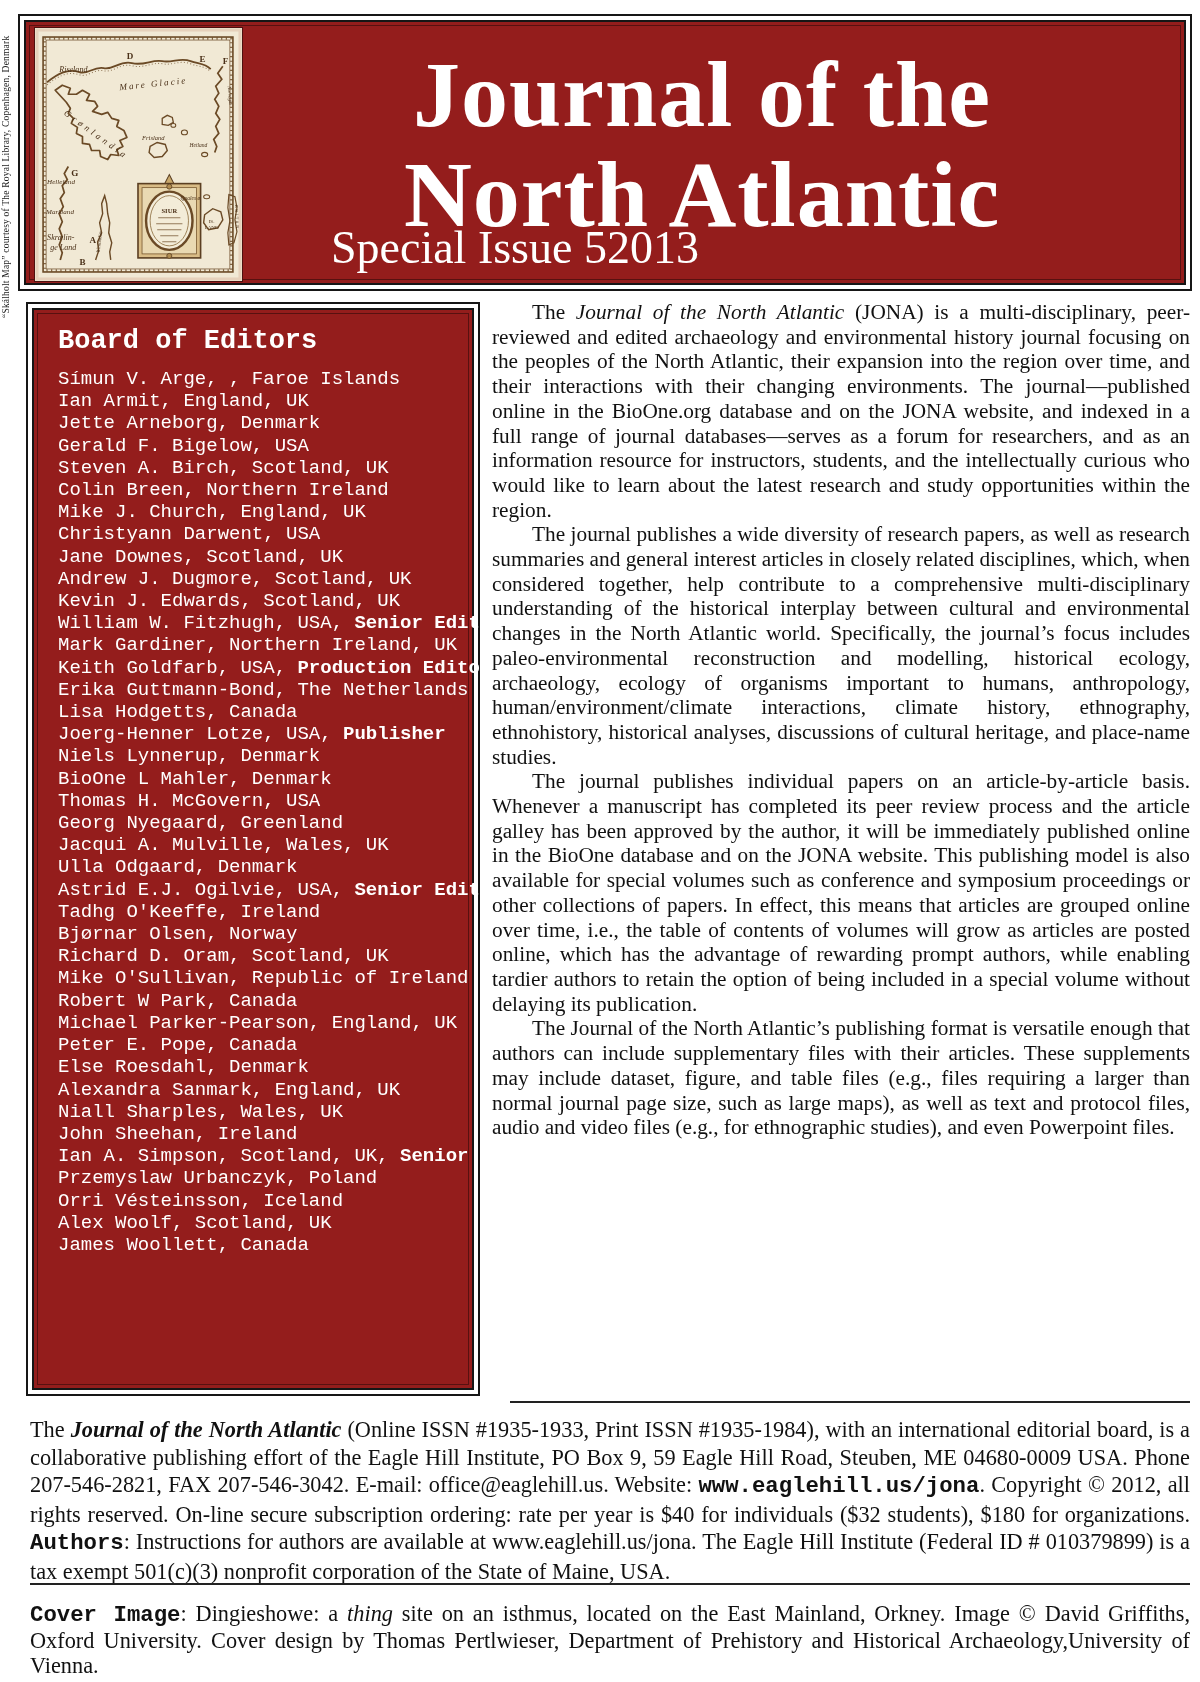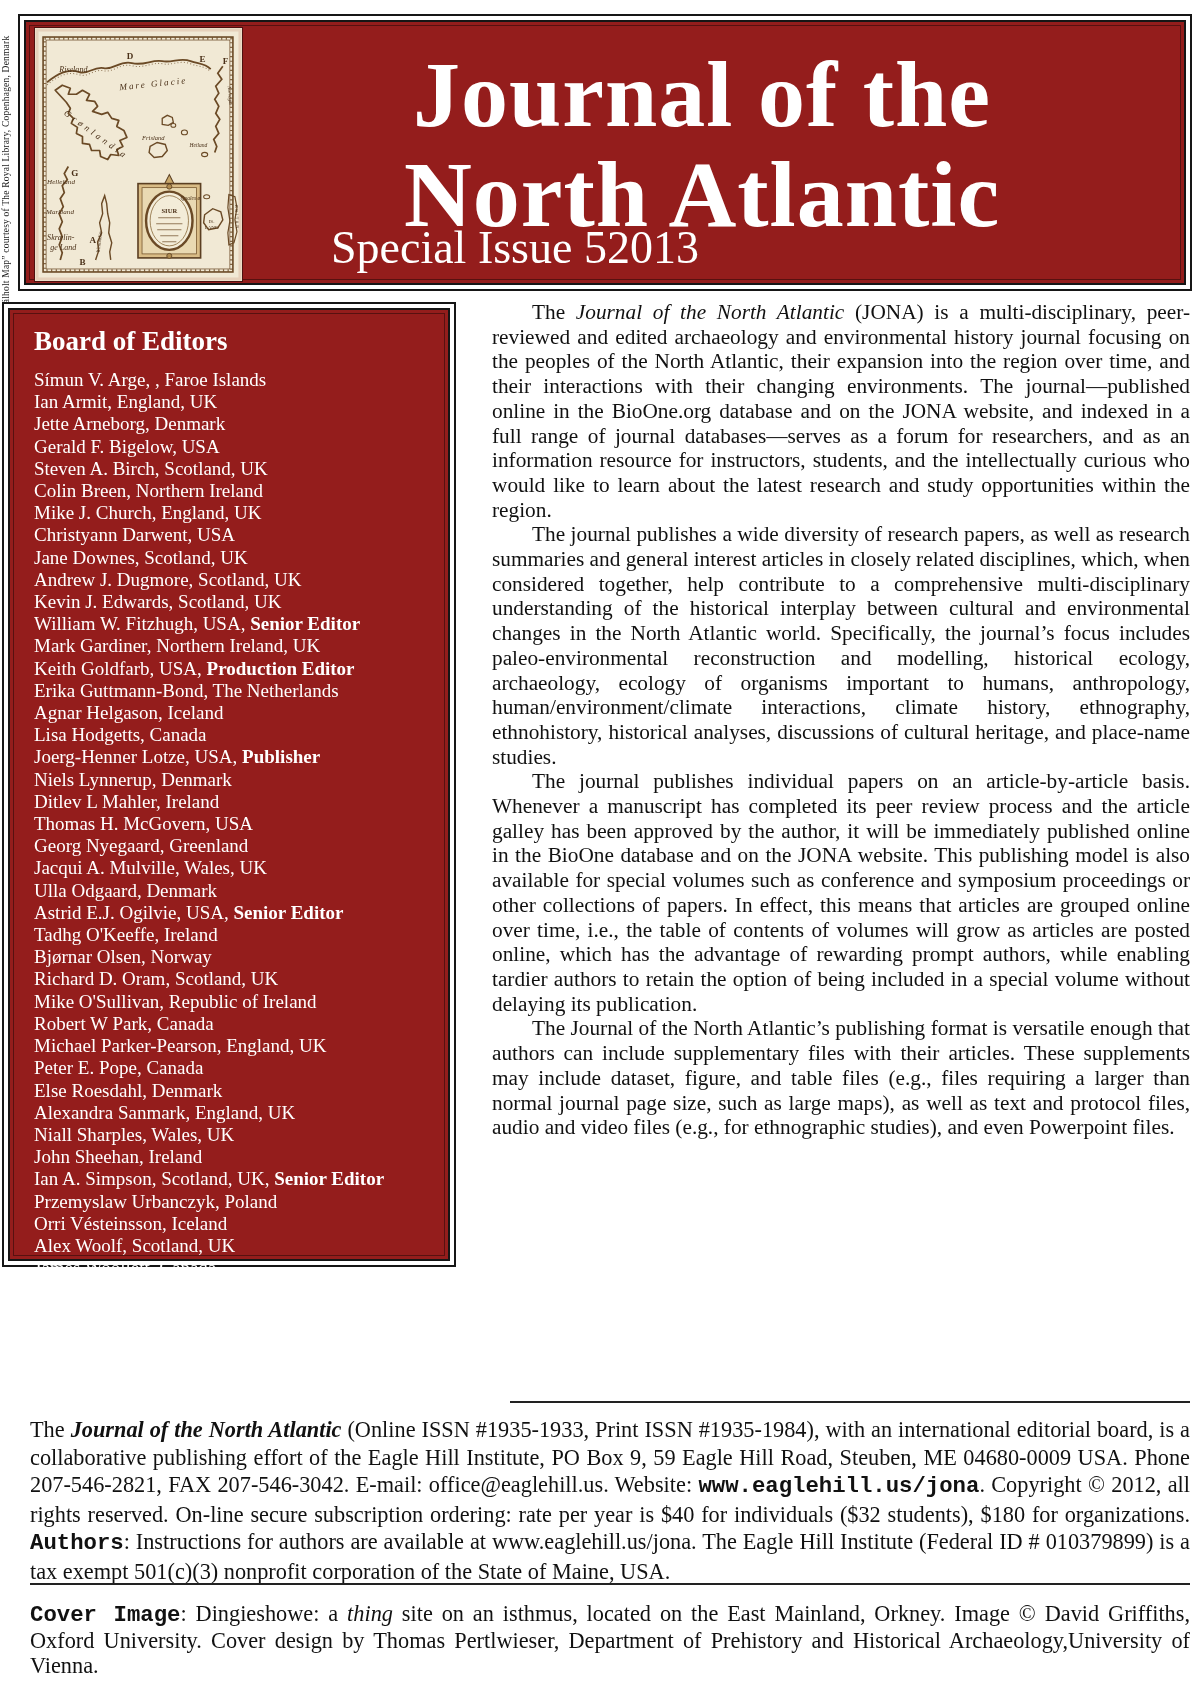--- a/index.html
+++ b/index.html
@@ -11,21 +11,21 @@
     writing-mode:vertical-rl;transform:rotate(180deg);
     font-size:9.5px;letter-spacing:.2px;color:#1c1c1c;white-space:nowrap;}
 
   
   .panel{position:absolute;background:#fff;border:2px solid #161616;padding:4px;box-sizing:border-box;}
   .panel-inner{position:relative;width:100%;height:100%;box-sizing:border-box;
     background:#941d1c;border:2px solid #161616;
     box-shadow:inset 0 0 0 3px #941d1c, inset 0 0 0 4px #581110;}
 
   .header-panel{left:18px;top:14px;width:1174px;height:277px;}
-  .editors-panel{left:2px;top:302px;width:454px;height:965px;}
+  .editors-panel{left:26px;top:302px;width:454px;height:1094px;font-family:Liberation Mono, monospace;}
 
   .map-frame{position:absolute;left:8px;top:5px;width:207px;height:253px;
     background:#f1e9d5;border:1px solid #4e100f;}
   .map-frame svg{display:block;width:100%;height:100%;}
   .map-frame text{font-family:"Liberation Serif",serif;fill:#4a3018;}
 
   .title-block{position:absolute;left:222px;right:28px;top:2px;text-align:center;color:#fff;margin-top:20px;}
   .title-line{font-size:94px;line-height:100px;font-weight:bold;letter-spacing:1px;}
   .issue-row{position:absolute;left:305px;right:148px;bottom:10px;
     display:flex;justify-content:flex-start;color:#fff;font-size:46px;line-height:50px;}
@@ -150,25 +150,24 @@
             <div class="ed-row">Colin Breen, Northern Ireland</div>
             <div class="ed-row">Mike J. Church, England, UK</div>
             <div class="ed-row">Christyann Darwent, USA</div>
             <div class="ed-row">Jane Downes, Scotland, UK</div>
             <div class="ed-row">Andrew J. Dugmore, Scotland, UK</div>
             <div class="ed-row">Kevin J. Edwards, Scotland, UK</div>
             <div class="ed-row">William W. Fitzhugh, USA, <b>Senior Editor</b></div>
             <div class="ed-row">Mark Gardiner, Northern Ireland, UK</div>
             <div class="ed-row">Keith Goldfarb, USA, <b>Production Editor</b></div>
             <div class="ed-row">Erika Guttmann-Bond, The Netherlands</div>
-            <div class="ed-row">Agnar Helgason, Iceland</div>
             <div class="ed-row">Lisa Hodgetts, Canada</div>
             <div class="ed-row">Joerg-Henner Lotze, USA, <b>Publisher</b></div>
             <div class="ed-row">Niels Lynnerup, Denmark</div>
-            <div class="ed-row">Ditlev L Mahler, Ireland</div>
+            <div class="ed-row">BioOne L Mahler, Denmark</div>
             <div class="ed-row">Thomas H. McGovern, USA</div>
             <div class="ed-row">Georg Nyegaard, Greenland</div>
             <div class="ed-row">Jacqui A. Mulville, Wales, UK</div>
             <div class="ed-row">Ulla Odgaard, Denmark</div>
             <div class="ed-row">Astrid E.J. Ogilvie, USA, <b>Senior Editor</b></div>
             <div class="ed-row">Tadhg O'Keeffe, Ireland</div>
             <div class="ed-row">Bjørnar Olsen, Norway</div>
             <div class="ed-row">Richard D. Oram, Scotland, UK</div>
             <div class="ed-row">Mike O'Sullivan, Republic of Ireland</div>
             <div class="ed-row">Robert W Park, Canada</div>

